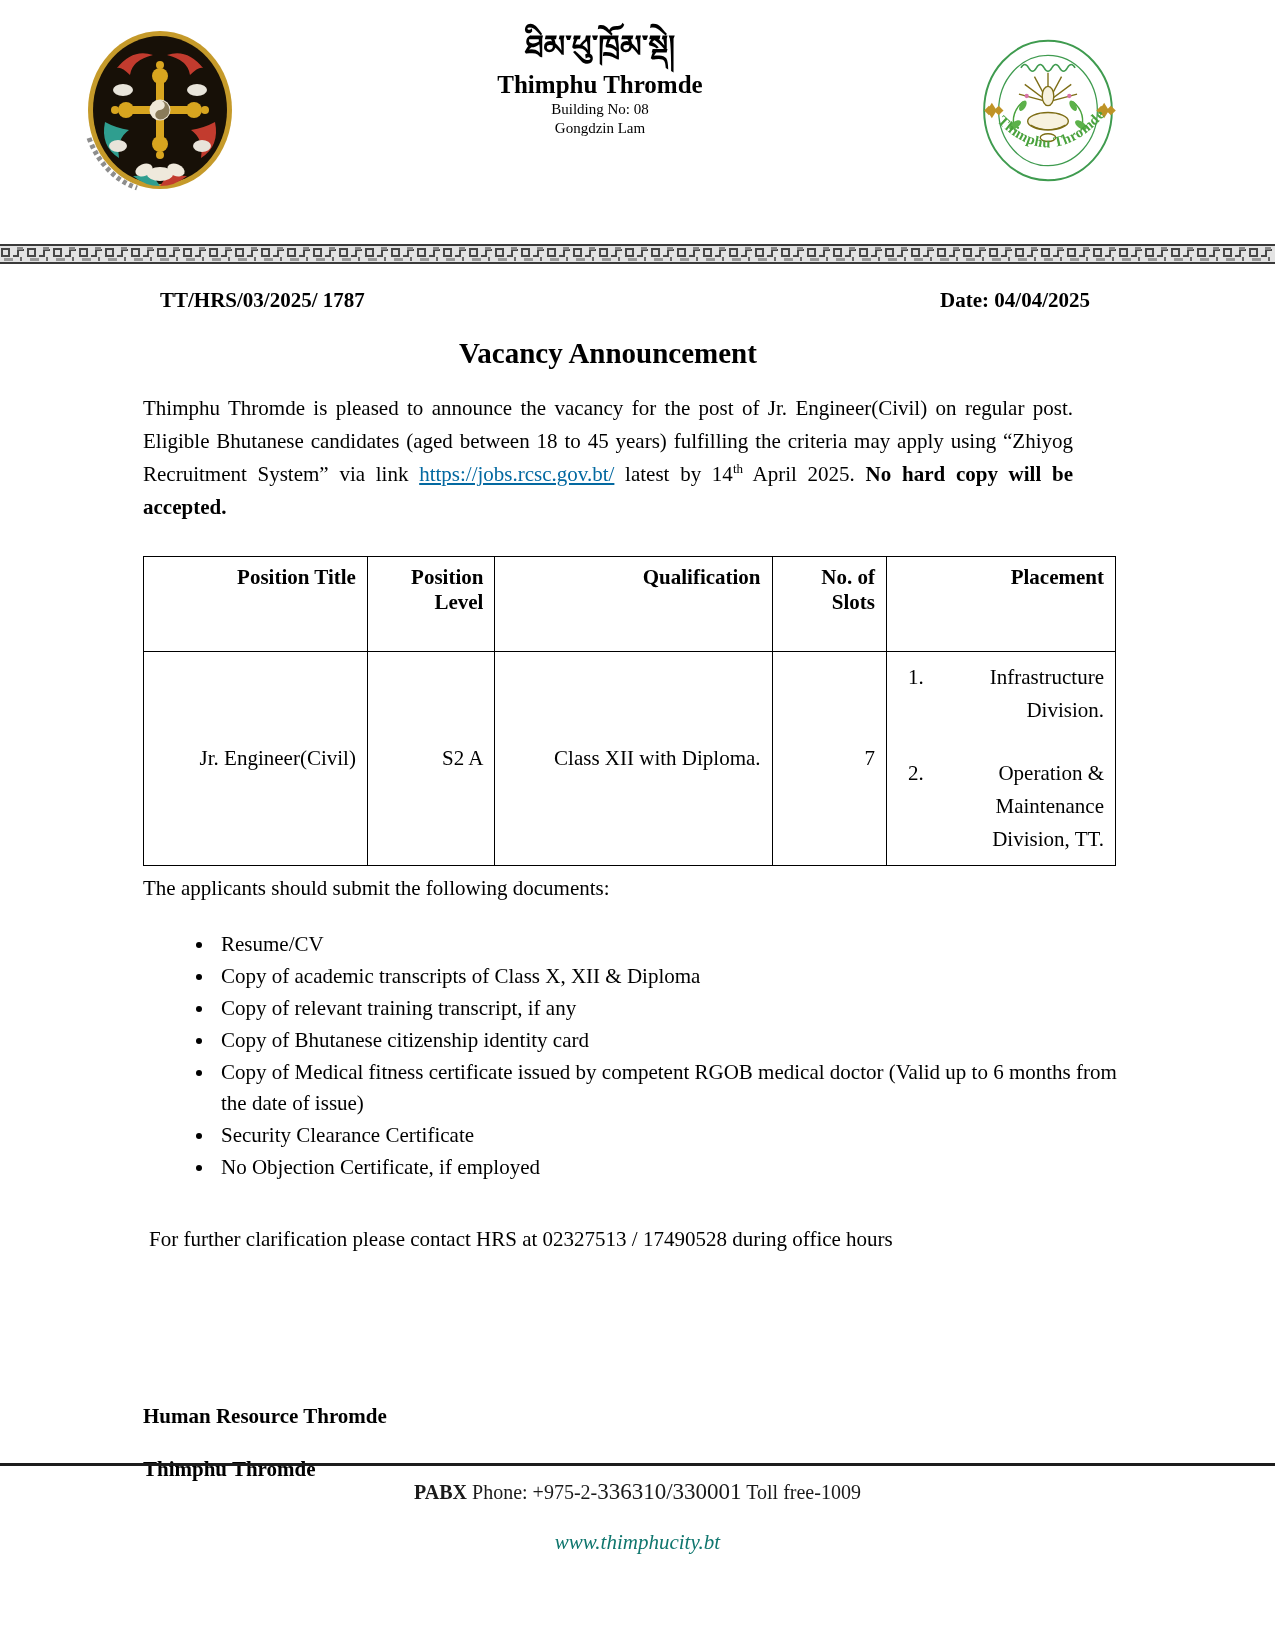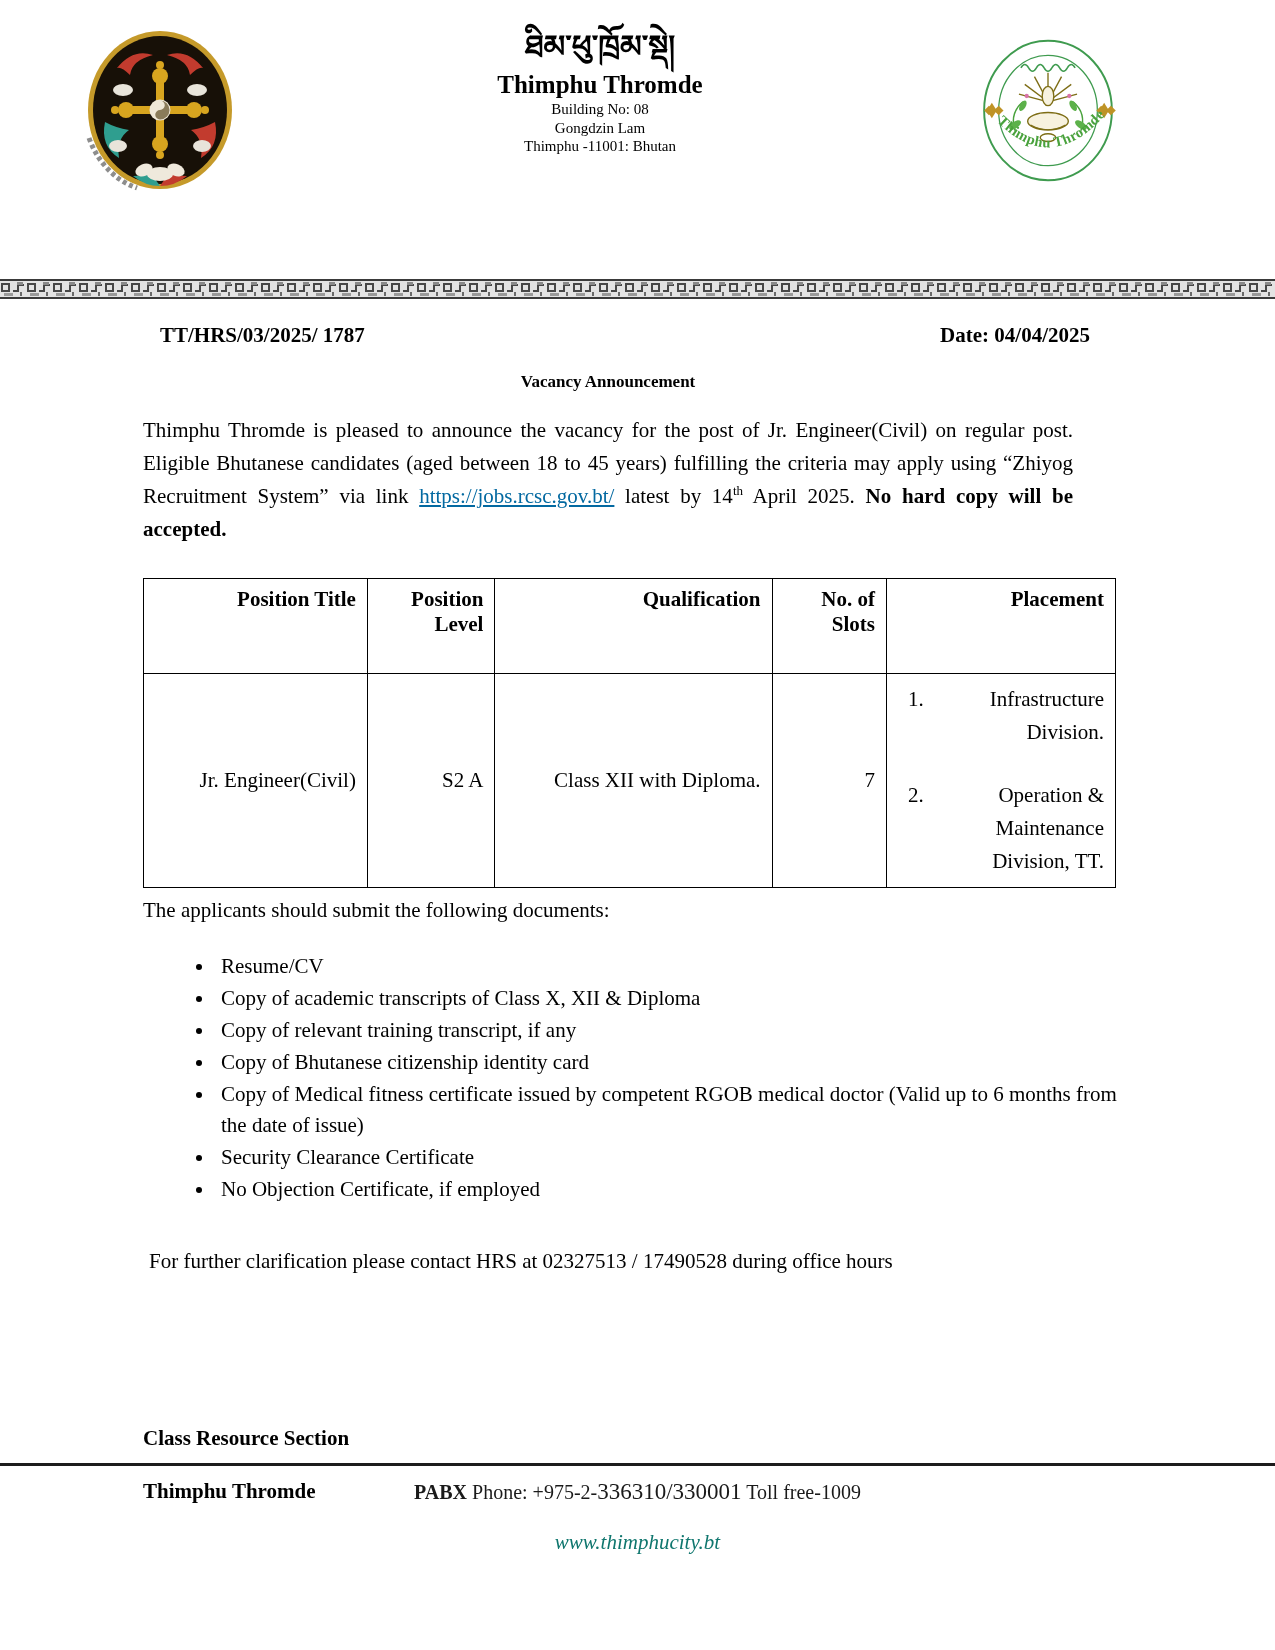--- a/index.html
+++ b/index.html
@@ -7,40 +7,40 @@
     position:relative;
     width:1275px;height:1650px;
     margin:0 auto;
     background:#ffffff;
     font-family:"Liberation Serif", serif;
     color:#000;
     font-size:21px;
     overflow:hidden;
   }
   
-  .letterhead{position:relative;height:279px;text-decoration:underline;}
+  .letterhead{position:relative;height:244px;text-decoration:underline;}
   .emblem-left{position:absolute;left:85px;top:26px;}
   .seal-right{position:absolute;left:980px;top:36px;}
   .head-center{
     position:absolute;left:395px;top:26px;width:410px;
     text-align:center;line-height:1.22;
   }
   .tibetan{font-size:31px;line-height:1.35;font-weight:bold;}
   .org-name{font-size:25px;font-weight:bold;margin-top:2px;}
   .addr{font-size:15px;}
   .band{display:block;}
   
   .content{width:975px;margin-left:143px;}
   .text-width{width:930px;}
   .ref-row{
     display:flex;justify-content:space-between;
     margin-top:24px;font-weight:bold;font-size:21px;margin-left:17px;
   }
   .doc-title{
-    text-align:center;font-weight:bold;font-size:17px;
+    text-align:center;font-weight:bold;font-size:29px;
     margin-top:24px;
   }
   .intro{
     margin-top:22px;text-align:justify;line-height:33px;
   }
   .intro a{color:#0369a1;text-decoration:underline;}
   .intro sup{font-size:13px;line-height:0;}
   .intro .bold{font-weight:bold;}
   
   table.vacancy{
@@ -130,21 +130,20 @@
       </g>
 
       <path d="M4 112 q8 22 24 36 q10 9 24 14" fill="none" stroke="#8d8d8d" stroke-width="5" stroke-dasharray="4 3"></path>
     </svg>
 
     <div class="head-center">
       <div class="tibetan">ཐིམ་ཕུ་ཁྲོམ་སྡེ།</div>
       <div class="org-name">Thimphu Thromde</div>
       <div class="addr">Building No: 08</div>
       <div class="addr">Gongdzin Lam</div>
-      <div class="addr">Thimphu -11001: Bhutan</div>
     </div>
 
     <svg class="seal-right" width="136" height="150" viewBox="0 0 140 155">
       <ellipse cx="70" cy="77" rx="66" ry="72" fill="none" stroke="#3f9b4f" stroke-width="2"></ellipse>
       <ellipse cx="70" cy="77" rx="51" ry="57" fill="none" stroke="#3f9b4f" stroke-width="1.3"></ellipse>
 
       <g fill="#bf9326">
         <path d="M12 69 l5 8 l-5 8 l-5 -8z"></path>
           <path d="M4 77 l5 -5 l5 5 l-5 5z"></path>
           <path d="M14 77 l5 -5 l5 5 l-5 5z"></path>
@@ -254,21 +253,21 @@
       <li>Copy of academic transcripts of Class X, XII &amp; Diploma</li>
       <li>Copy of relevant training transcript, if any</li>
       <li>Copy of Bhutanese citizenship identity card</li>
       <li>Copy of Medical fitness certificate issued by competent RGOB medical doctor (Valid up to 6 months from the date of issue)</li>
       <li>Security Clearance Certificate</li>
       <li>No Objection Certificate, if employed</li>
     </ul>
 
     <p class="clarify text-width">For further clarification please contact HRS at 02327513 / 17490528 during office hours</p>
 
-    <div class="sig1">Class Resource Section</div>
+    <div class="sig1">Human Resource Thromde</div>
     <div class="sig2">Thimphu Thromde</div>
   </div>
 
   <div class="footer">
     <div class="pabx-line">
       <span class="pabx">PABX</span>
       <span>Phone: +975-2-</span><span class="bignum">336310/330001</span>
       <span>Toll free-1009</span>
     </div>
     <div class="website">www.thimphucity.bt</div>

